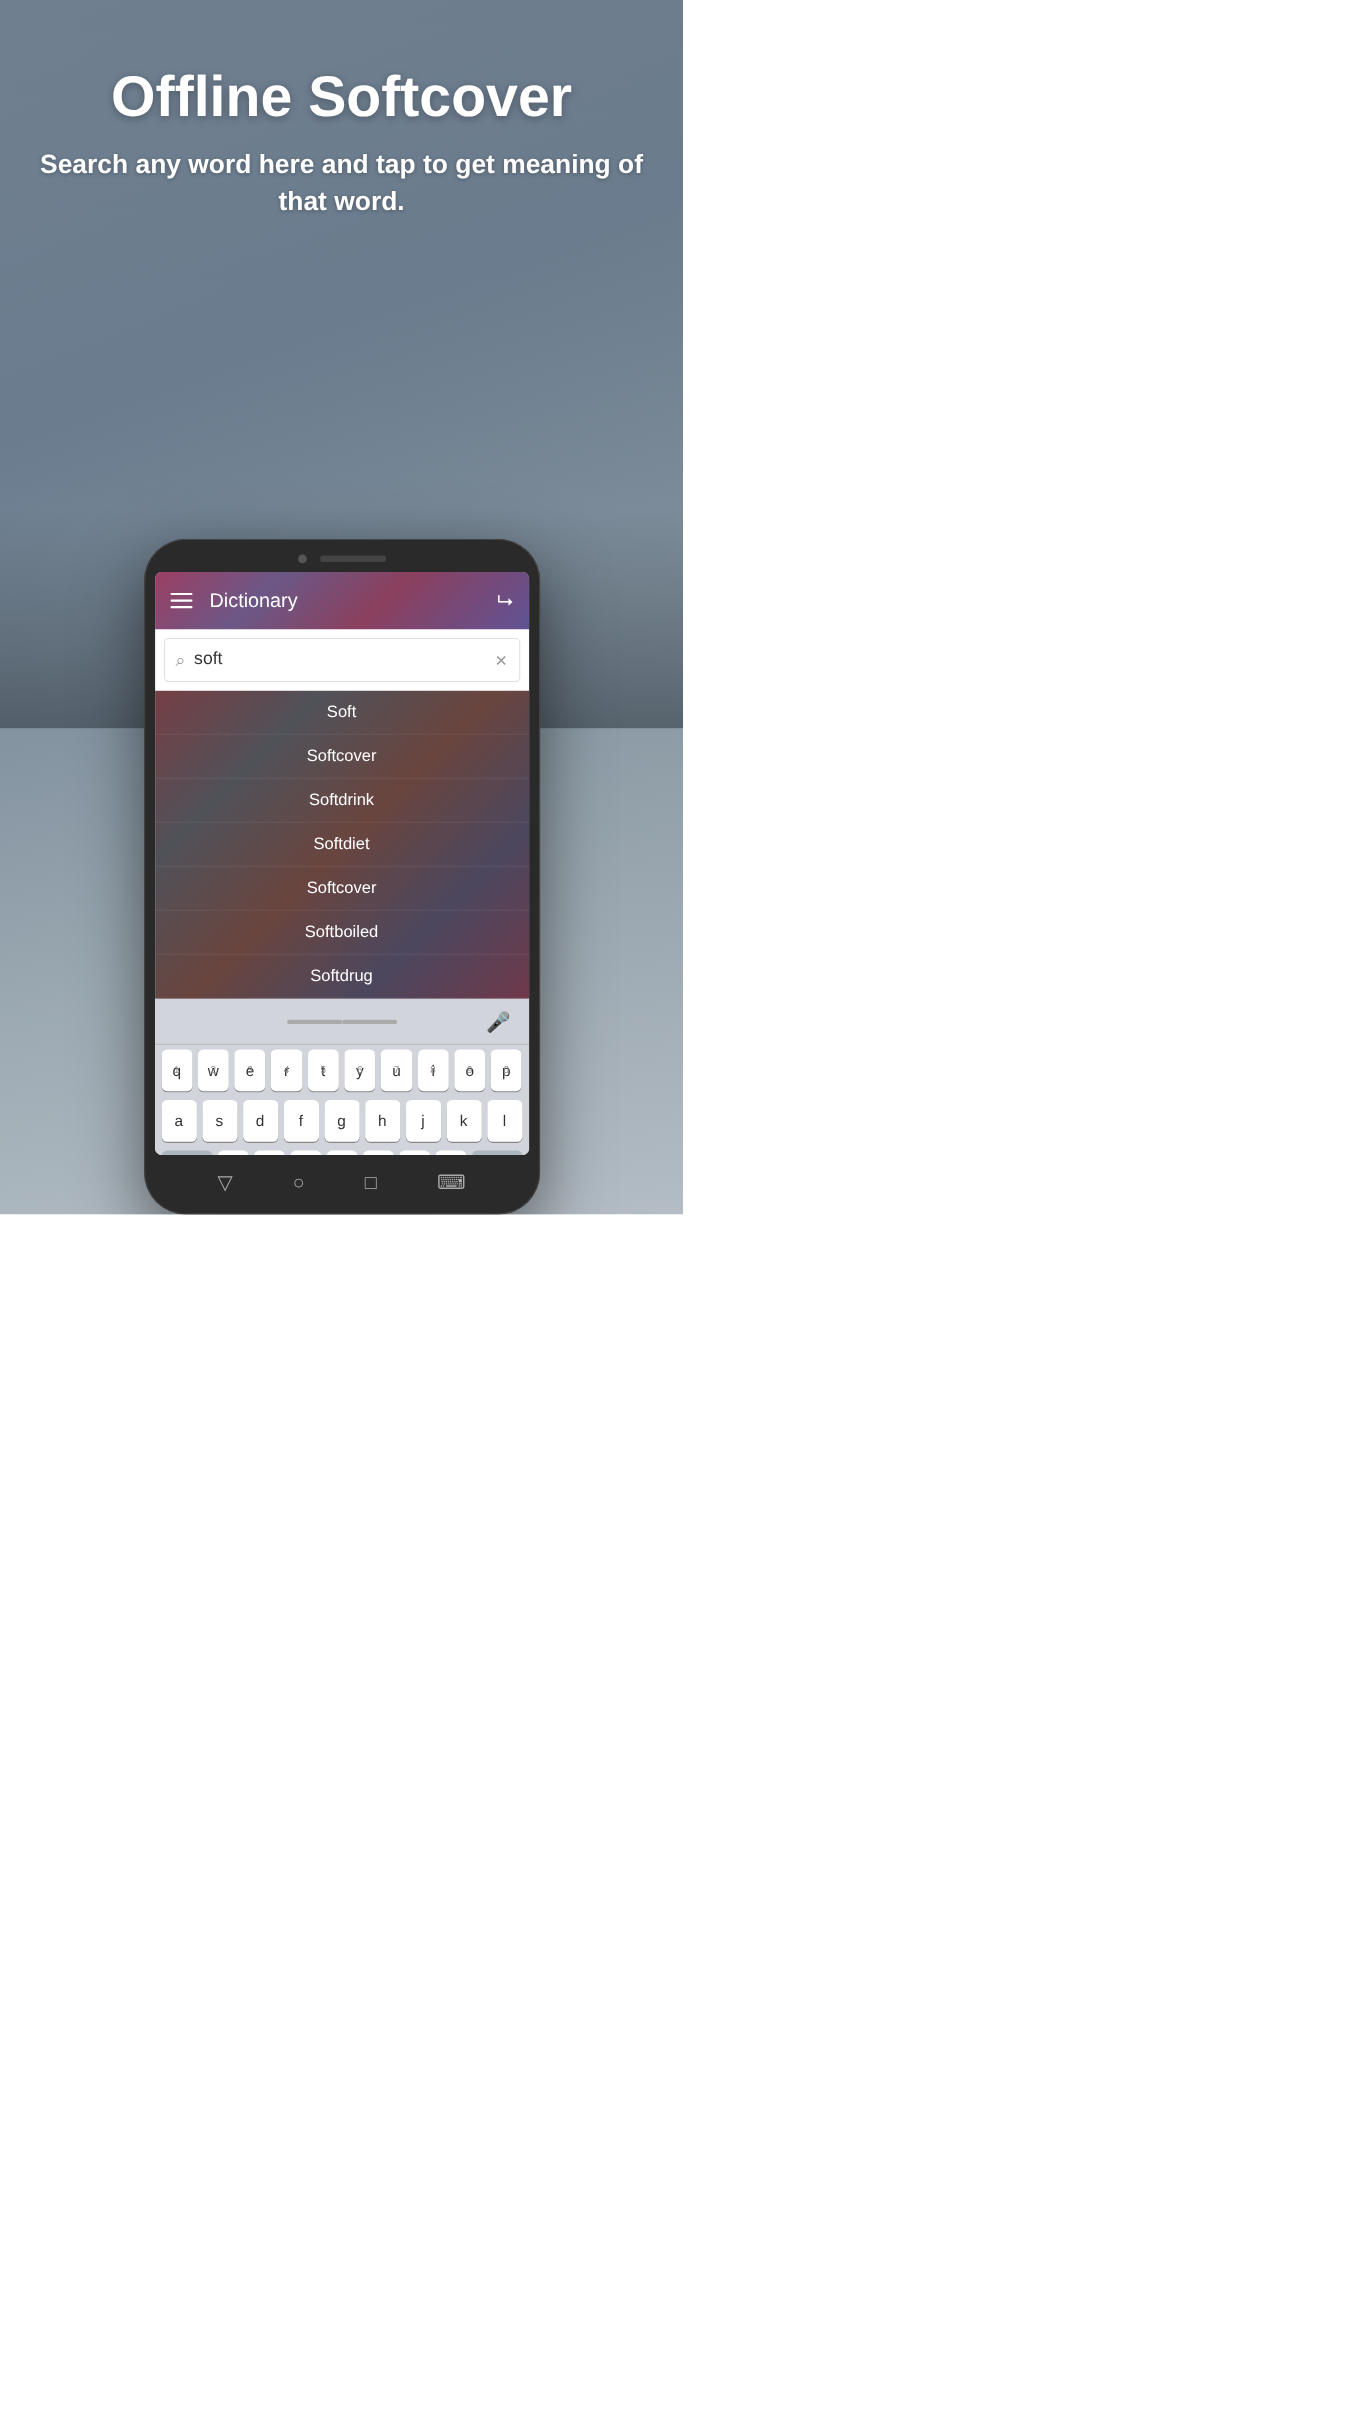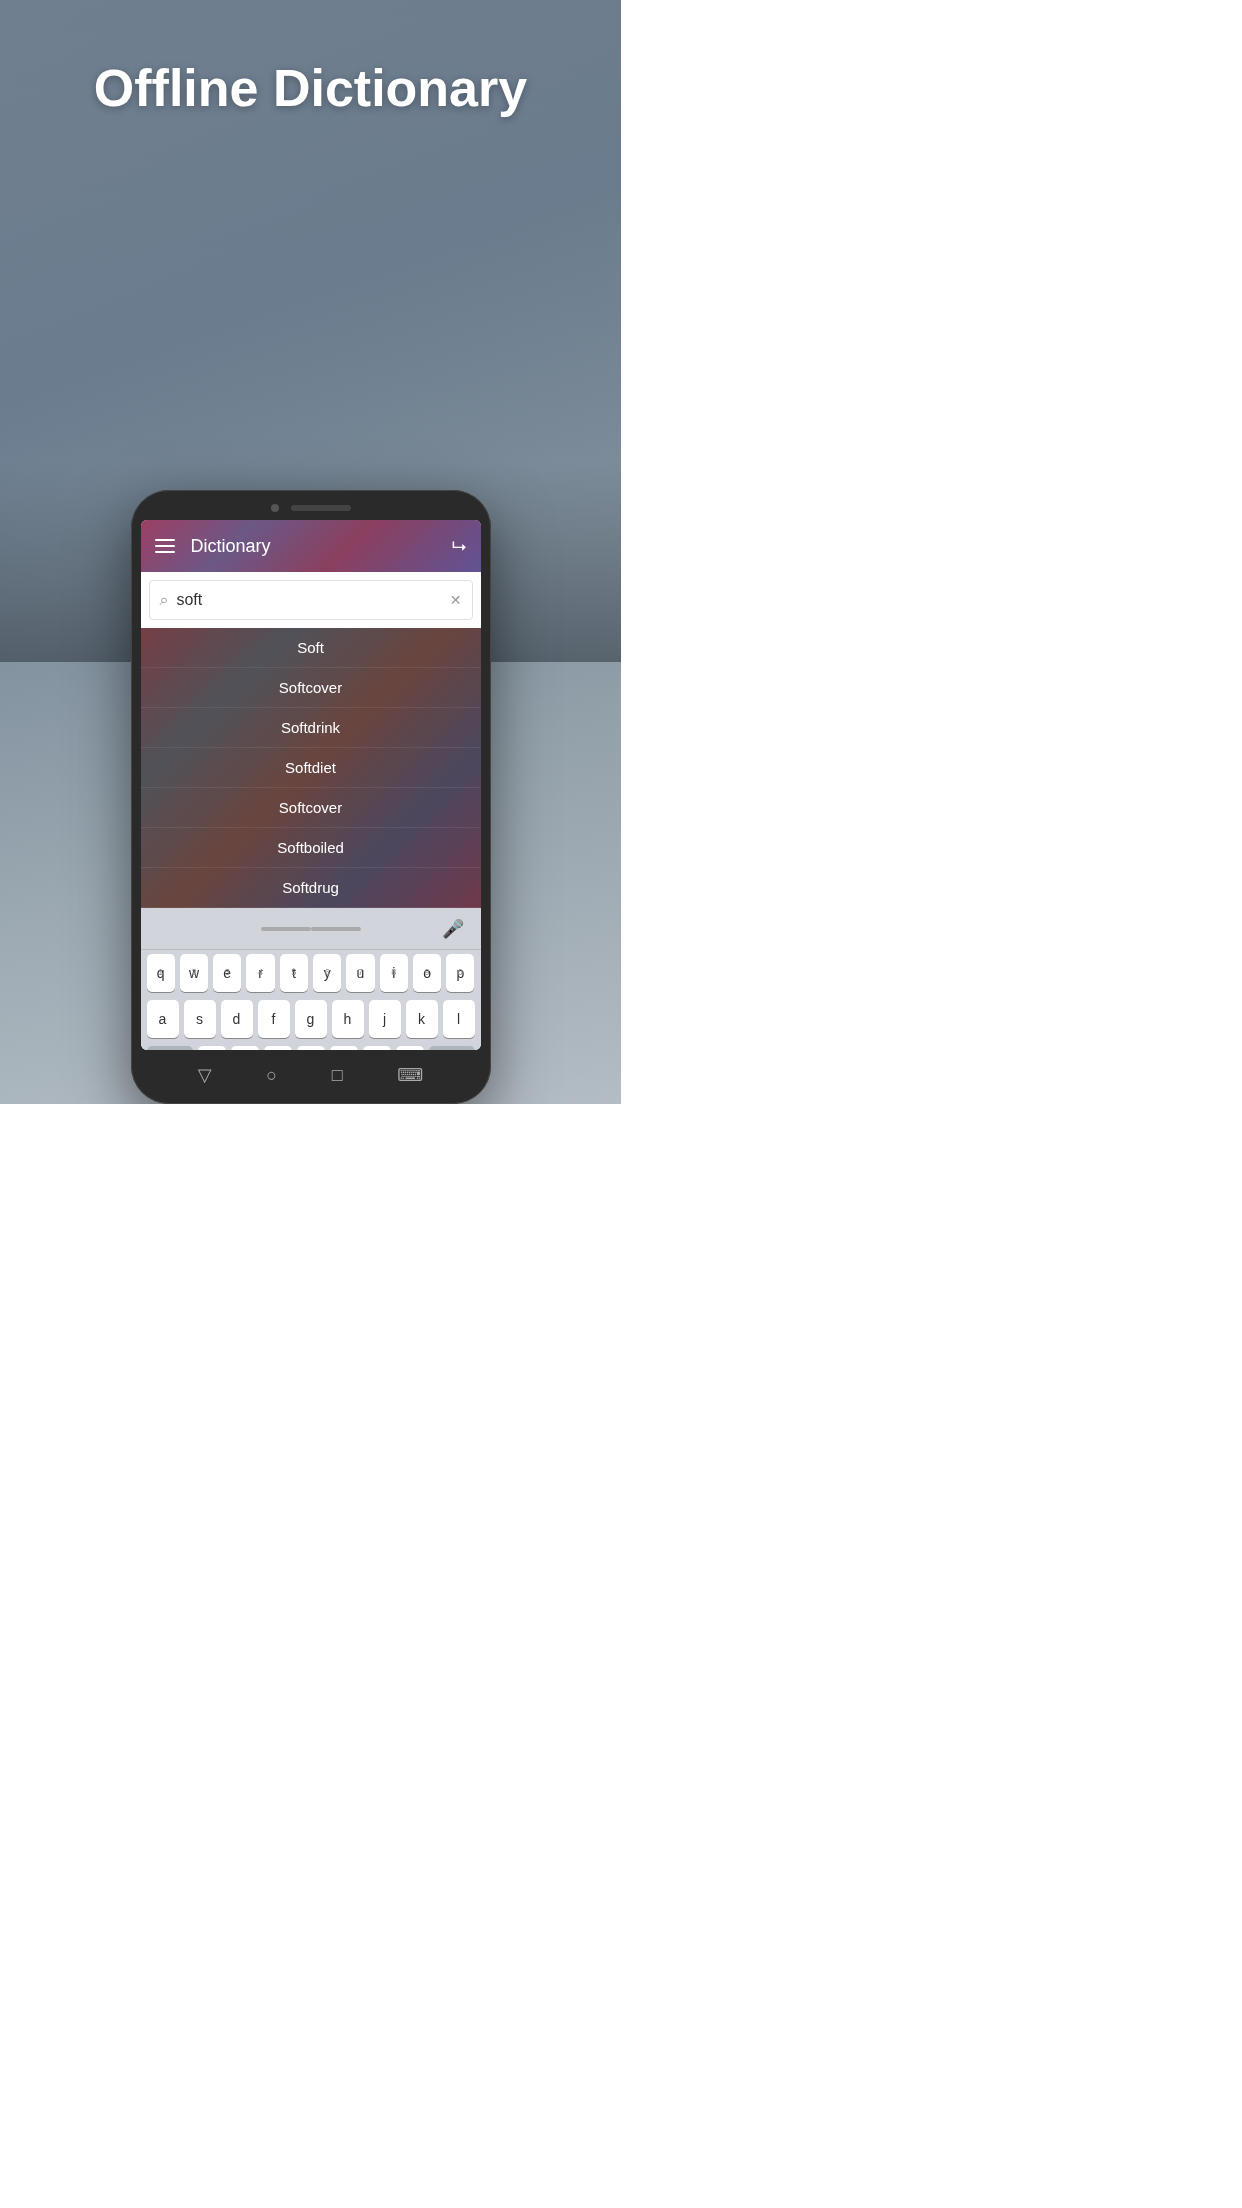--- a/index.html
+++ b/index.html
@@ -319,21 +319,22 @@
     }
   </style>
 </head>
 <body>
 
 <div class="bg"></div>
 <div class="bg-city"></div>
 <div class="city-silhouette"></div>
 
 <div class="title-section">
-  <div class="main-title">Offline Dictionary</div>
+  <div class="main-title">Offline Softcover</div>
+  <div class="subtitle">Search any word here and tap to get meaning of that word.</div>
 </div>
 
 <div class="phone-container">
   <div class="phone-outer">
 
     <div class="phone-top-bar">
       <div class="camera-dot"></div>
       <div class="speaker-bar"></div>
     </div>
 

